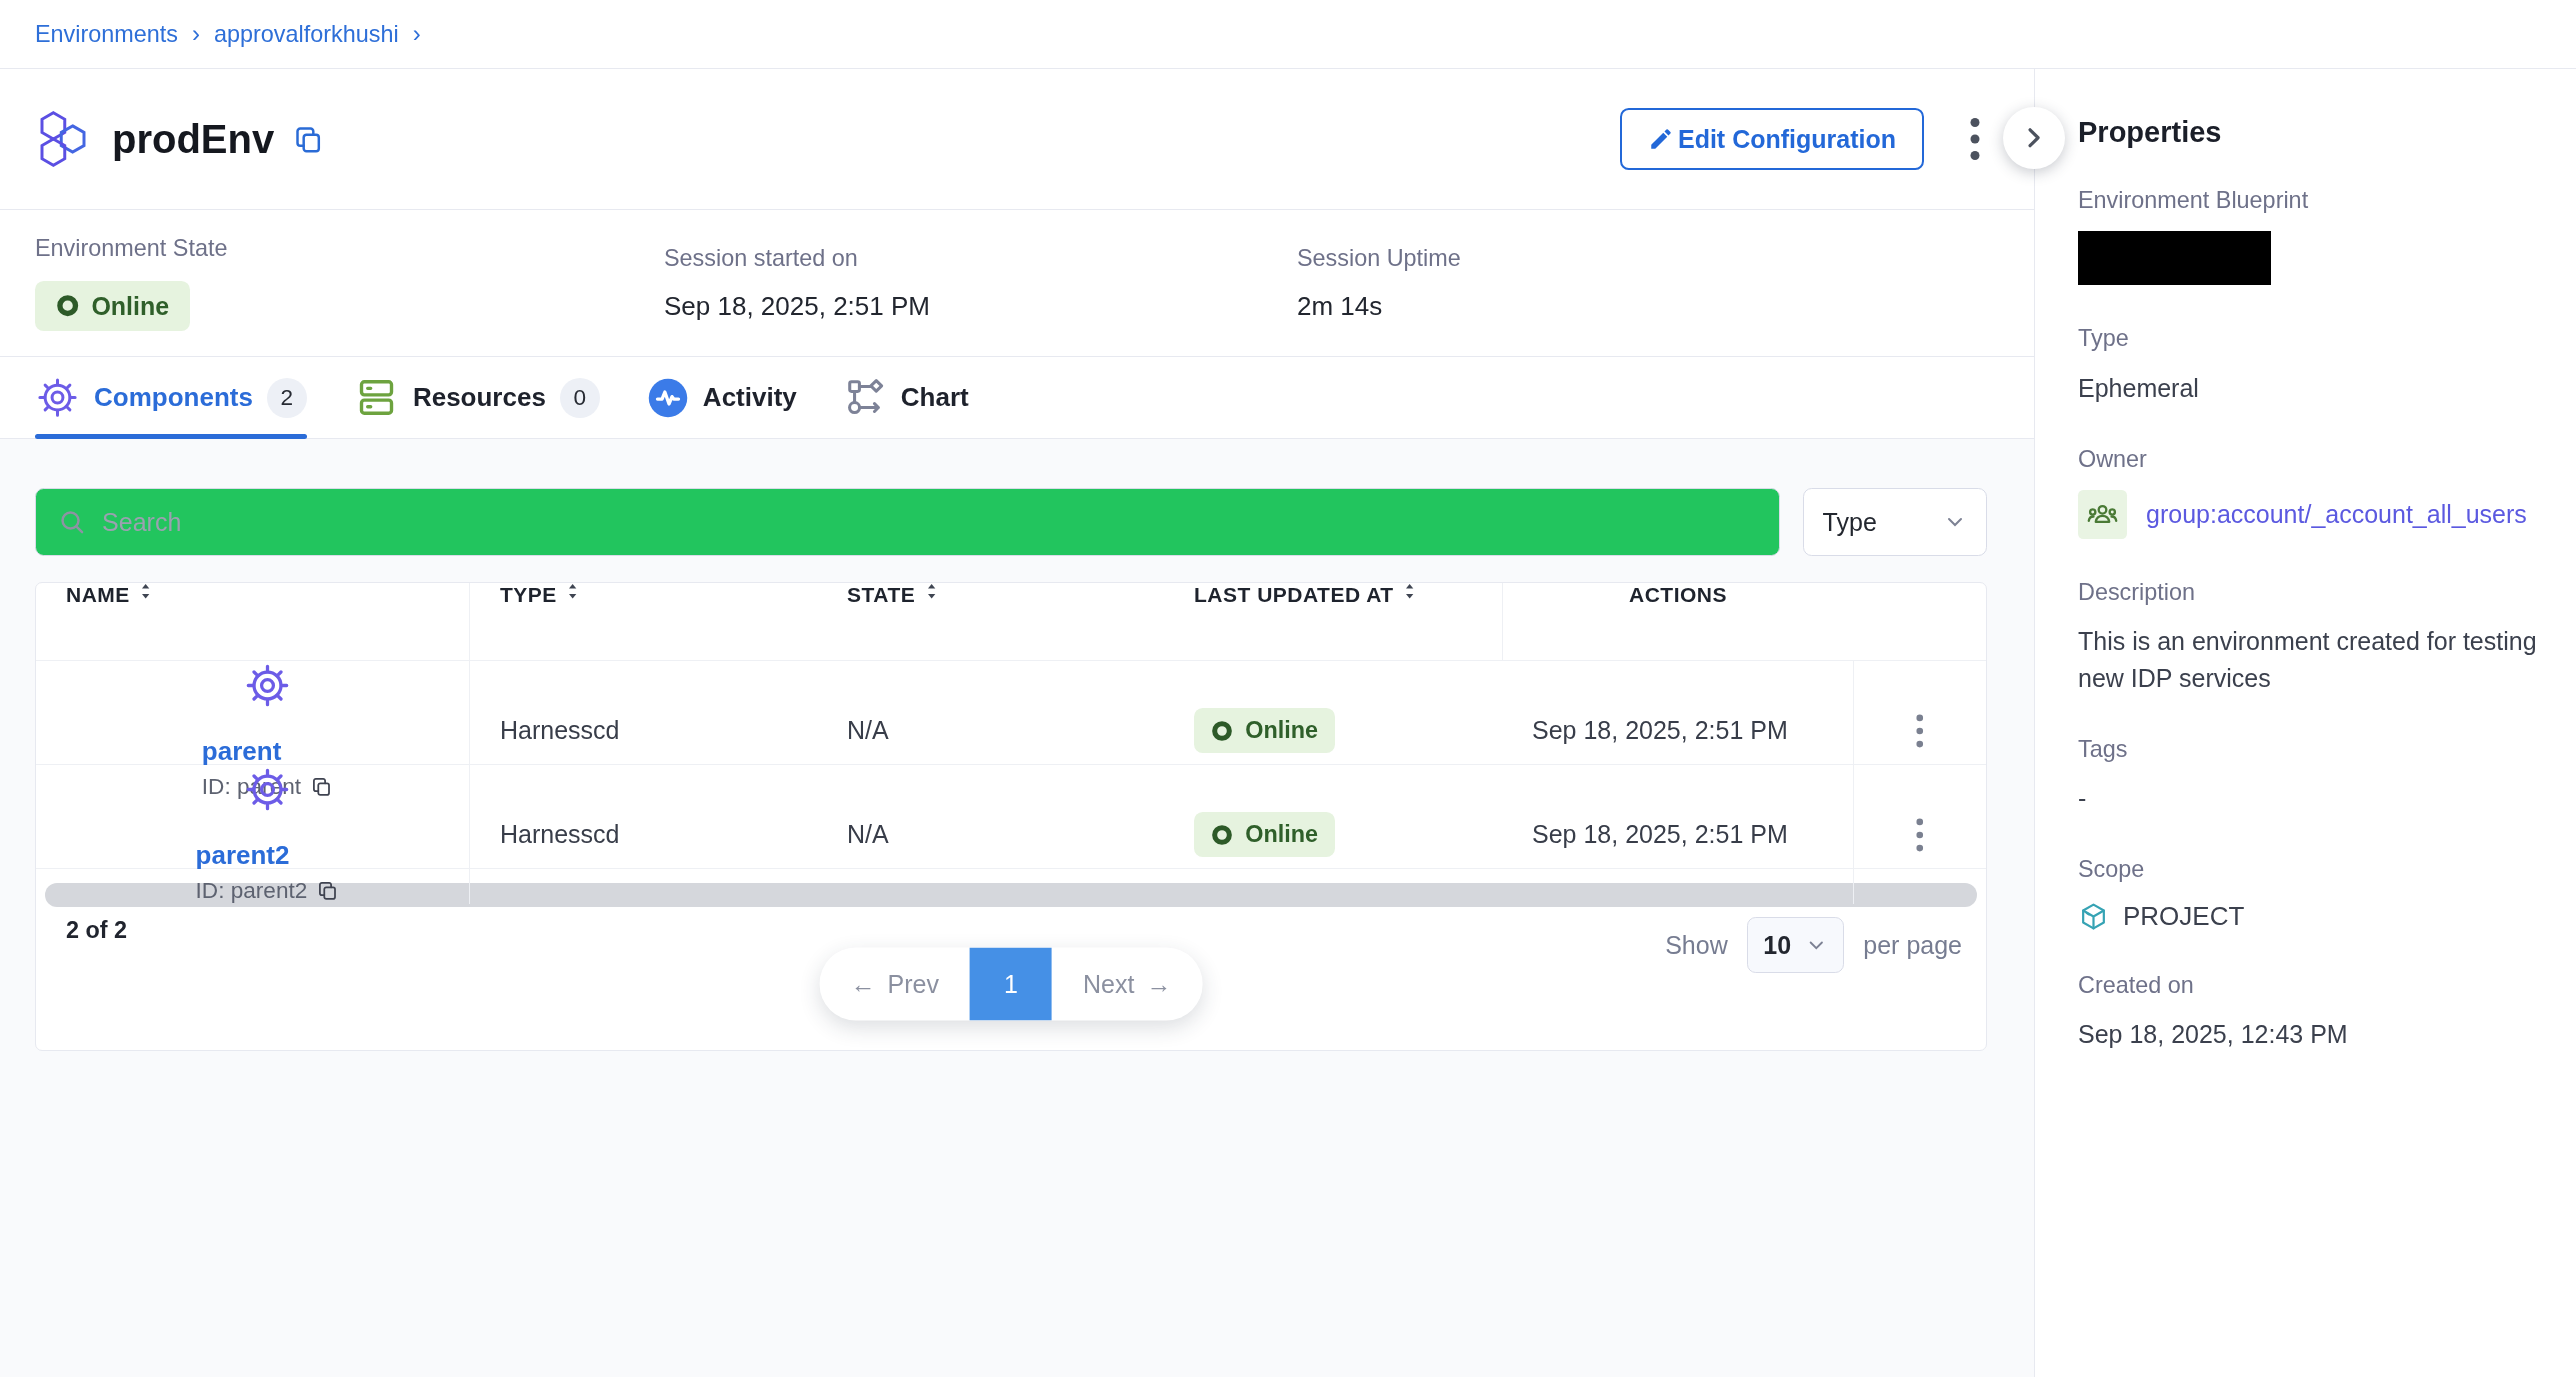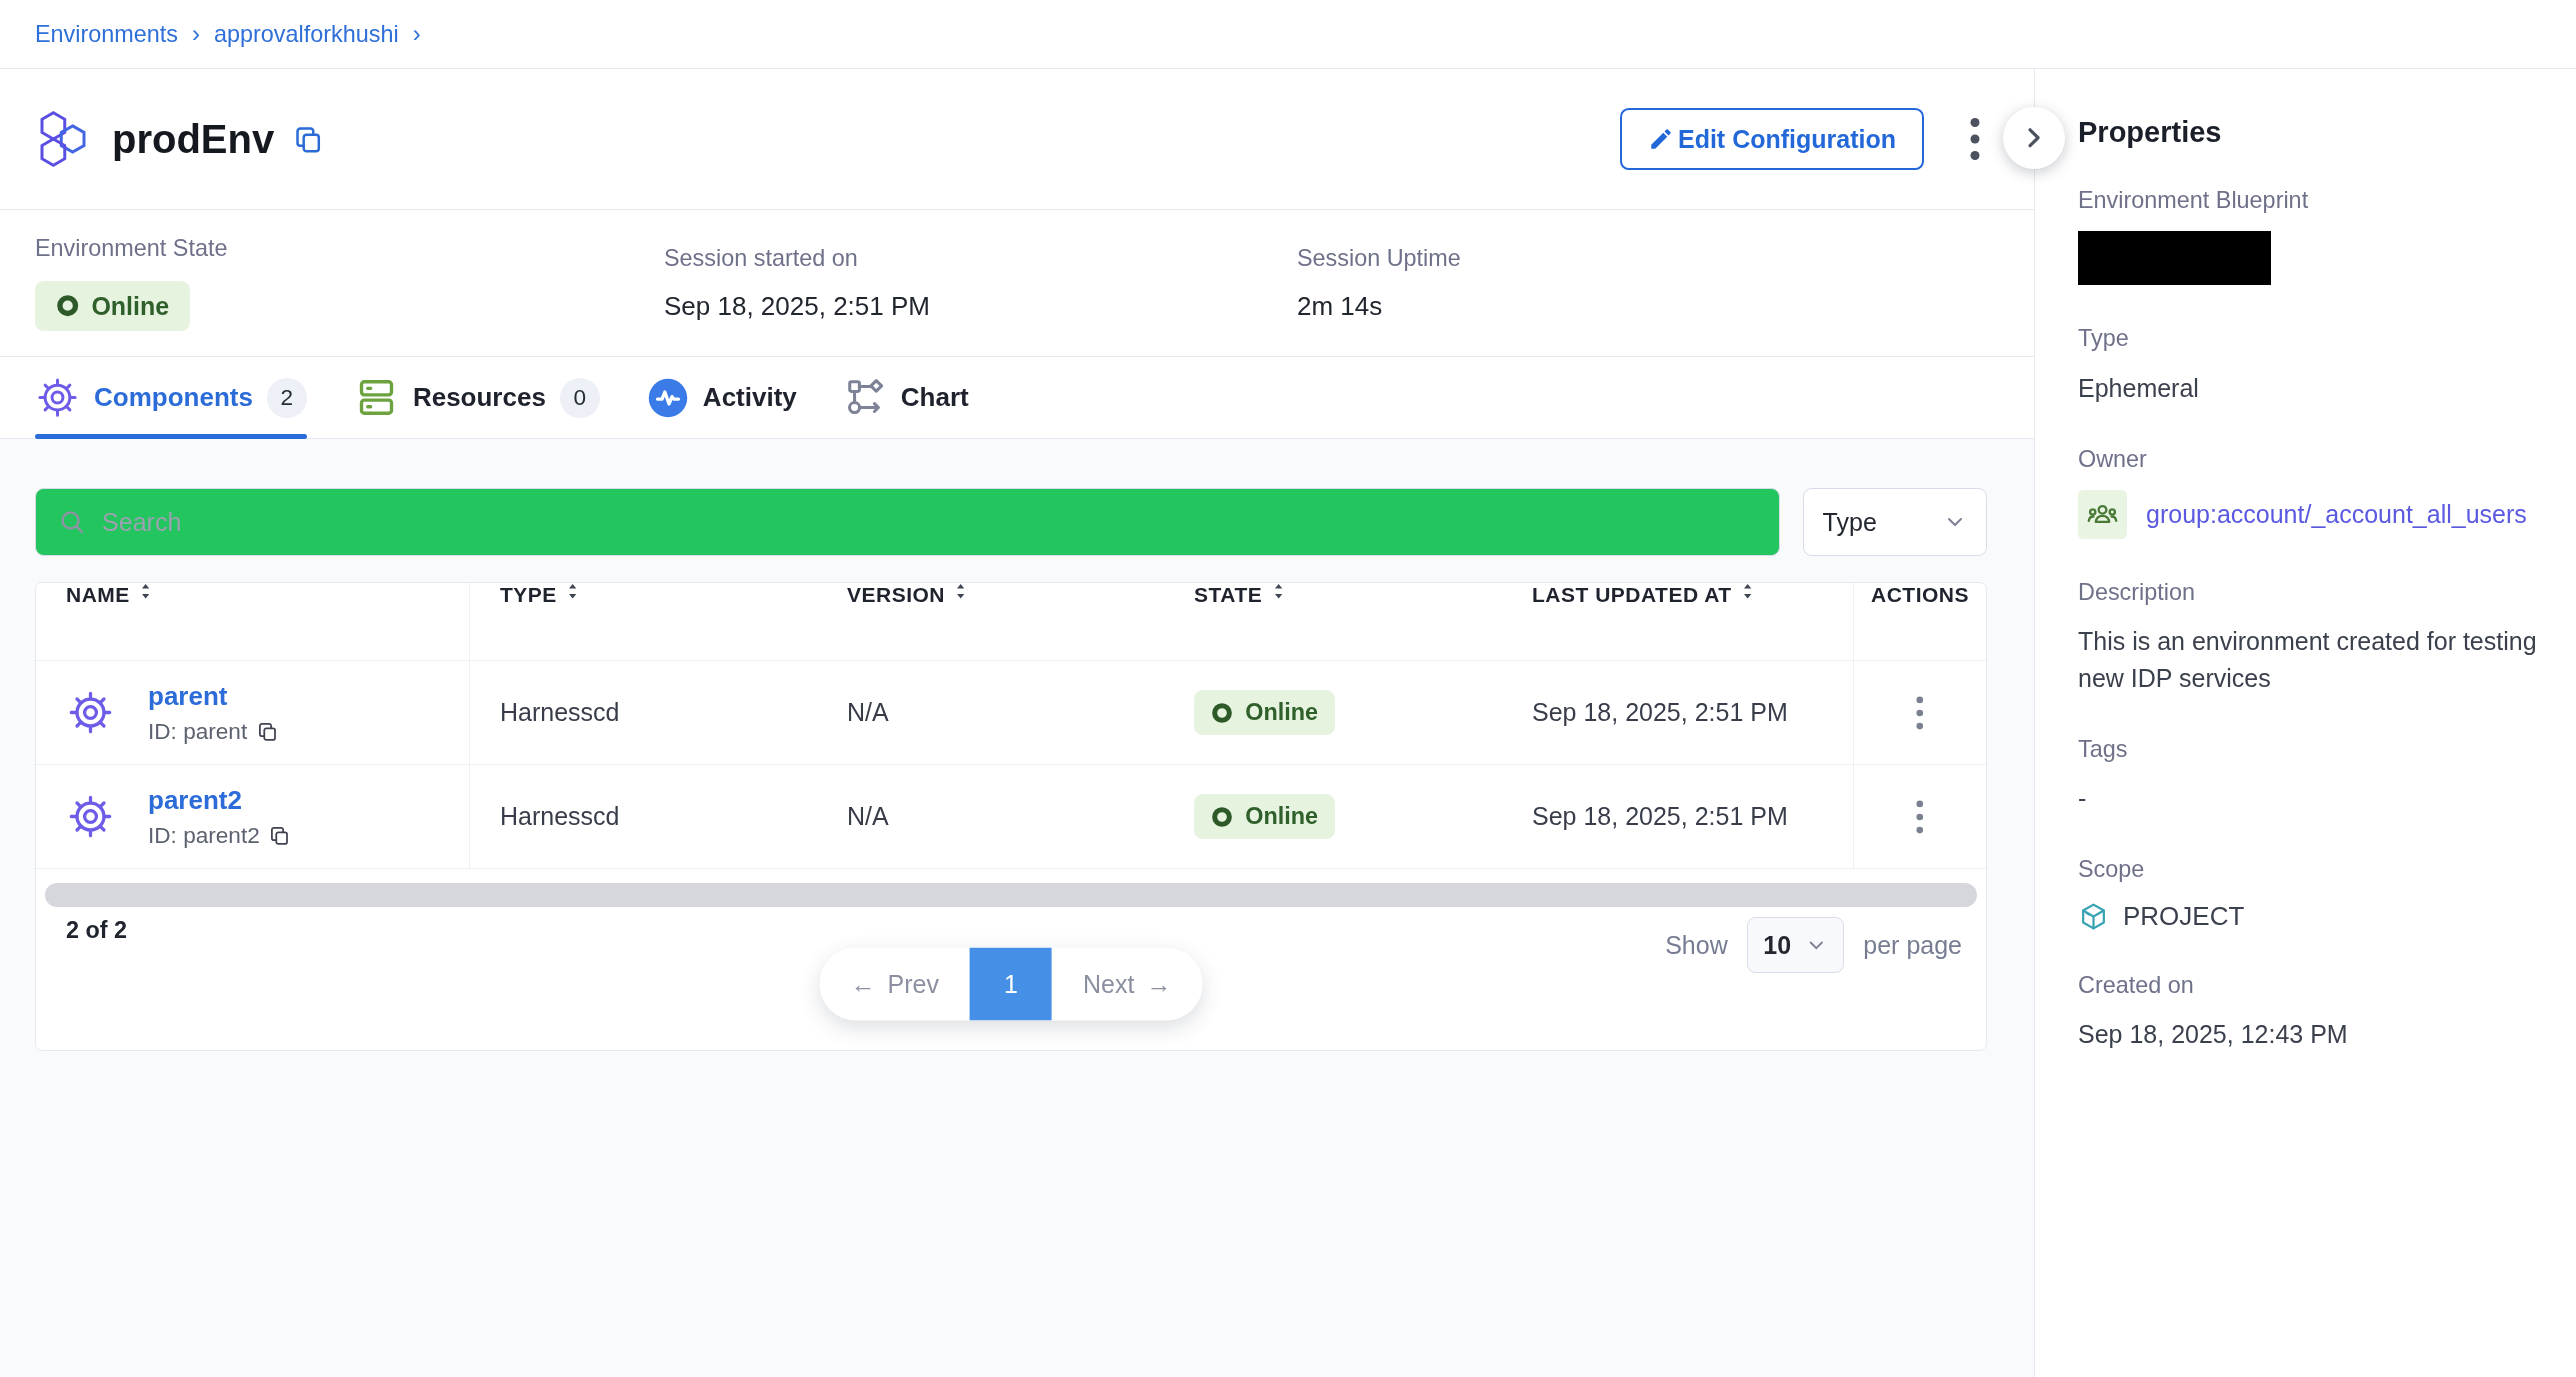--- a/index.html
+++ b/index.html
@@ -45,21 +45,21 @@
   .searchbox input::placeholder { color:#9ba1b0; }
   .typebox { width:184px; height:68px; background:#fff; border:1.3px solid #d9dce8; border-radius:8.7px; display:flex; align-items:center; justify-content:space-between; padding:0 19px; font-size:25px; color:#23272f; cursor:pointer; }
 
   .card { margin-top:26px; width:1952px; background:#fff; border:0.9px solid #e7e9f0; border-radius:7px; }
   .tgrid { display:grid; grid-template-columns:434px 347px 347px 338px 351px 133px; align-items:center; }
   .thead { height:78px; border-bottom:0.9px solid #eef0f4; }
   .th { font-size:21px; font-weight:700; color:#1e232d; letter-spacing:0.5px; padding-left:30px; display:flex; align-items:flex-start; gap:10.4px; height:100%; }
   .th.col-first { border-right:0.9px solid #eef0f4; }
   .th.col-last { border-left:0.9px solid #eef0f4; justify-content:center; padding-left:0; }
   .trow { height:104px; border-bottom:0.9px solid #eef0f4; }
-  .namecell { display:flex; align-items:center; gap:33px; padding-left:30px; height:100%; border-right:0.9px solid #eef0f4; }
+  .namecell { display:flex; align-items:center; gap:26px; padding-left:30px; height:100%; border-right:0.9px solid #eef0f4;flex-direction:column; }
   .nlink { font-size:26px; font-weight:700; color:#2b6cd8; cursor:pointer; }
   .nid { font-size:22.6px; color:#5d6270; display:flex; align-items:center; gap:8.7px; margin-top:7px; }
   .cell { font-size:25px; color:#383d49; padding-left:30px; }
   .cell-badge .badge-online { padding:8.7px 17.3px; font-size:23.4px; }
   .actcell { display:flex; justify-content:center; align-items:center; height:100%; border-left:0.9px solid #eef0f4; }
 
   .scrollbar { margin:14px 8.7px 10.4px 8.7px; height:24px; border-radius:12px; background:#d5d7dc; width:1932px; cursor:pointer; }
 
   .pagefoot { height:133px; display:flex; align-items:flex-start; position:relative; padding:0 24px 0 30px;gap:41px; }
   .pgsummary { font-size:23.4px; font-weight:700; color:#20242e; }
@@ -229,27 +229,20 @@
               </svg>
           </div>
           <div class="th">
             <span>TYPE</span>
             <svg width="11.3" height="16.5" viewBox="0 0 12 18" fill="#3f4552">
                 <path d="M6 1l4 5H2z"></path>
                 <path d="M6 17l-4-5h8z"></path>
               </svg>
           </div>
           <div class="th">
-            <span>VERSION</span>
-            <svg width="11.3" height="16.5" viewBox="0 0 12 18" fill="#3f4552">
-                <path d="M6 1l4 5H2z"></path>
-                <path d="M6 17l-4-5h8z"></path>
-              </svg>
-          </div>
-          <div class="th">
             <span>STATE</span>
             <svg width="11.3" height="16.5" viewBox="0 0 12 18" fill="#3f4552">
                 <path d="M6 1l4 5H2z"></path>
                 <path d="M6 17l-4-5h8z"></path>
               </svg>
           </div>
           <div class="th">
             <span>LAST UPDATED AT</span>
             <svg width="11.3" height="16.5" viewBox="0 0 12 18" fill="#3f4552">
                 <path d="M6 1l4 5H2z"></path>

